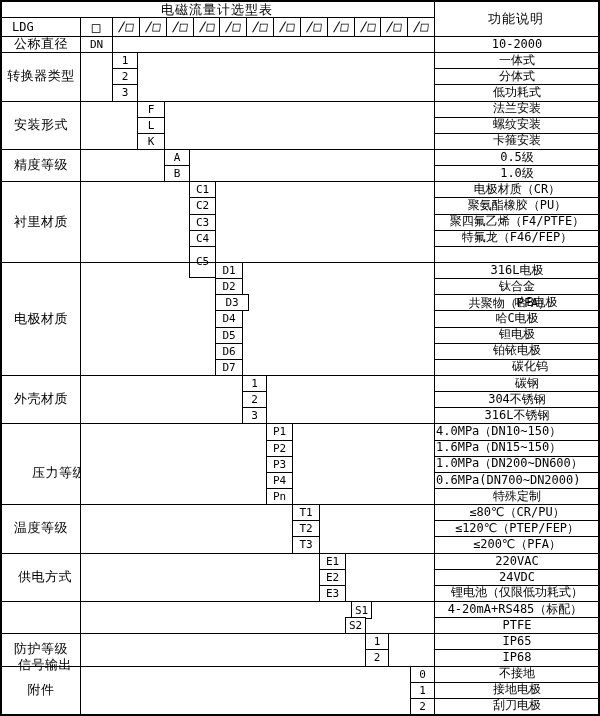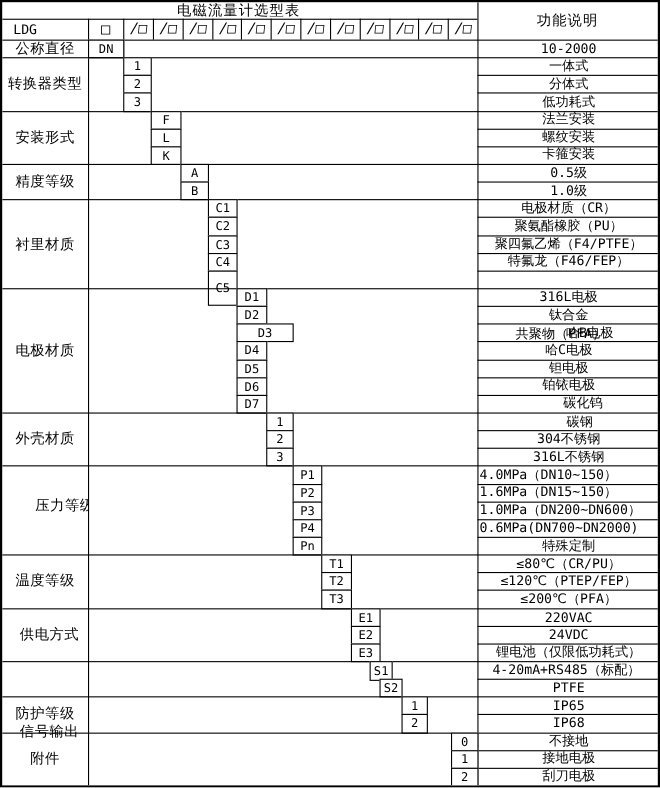--- a/index.html
+++ b/index.html
@@ -120,21 +120,21 @@
       <div class="cell code" style="left: 187px; top: 243.857px; width: 27px; height: 32px;">C5</div>
       <div class="cell desc" style="left: 432px; top: 246px; width: 151px; height: 16.1429px; margin-top: 47px;">共聚物（PFA）</div>
       <div class="hline" style="left: 0px; top: 260px; width: 598px; height: 1px;"></div>
       <div class="cell label" style="left: 0px; top: 260px; width: 78px; height: 113px;">电极材质</div>
       <div class="cell code" style="left: 213px; top: 260px; width: 28px; height: 17.1429px;">D1</div>
       <div class="cell desc" style="left: 432px; top: 260px; width: 166px; height: 16.1429px;">316L电极</div>
       <div class="hline" style="left: 432px; top: 276.143px; width: 166px; height: 1px;"></div>
       <div class="cell code" style="left: 213px; top: 276.143px; width: 28px; height: 17.1429px;">D2</div>
       <div class="cell desc" style="left: 432px; top: 276.143px; width: 166px; height: 16.1429px;">钛合金</div>
       <div class="hline" style="left: 432px; top: 292.286px; width: 166px; height: 1px;"></div>
-      <div class="cell code" style="left: 213px; top: 292.286px; width: 52px; height: 17.1429px;">D3</div>
+      <div class="cell code" style="left: 213px; top: 292.286px; width: 34px; height: 17.1429px;">D3</div>
       <div class="cell desc" style="left: 448px; top: 292.286px; width: 172px; height: 16.1429px;">哈B电极</div>
       <div class="hline" style="left: 432px; top: 308.429px; width: 166px; height: 1px;"></div>
       <div class="cell code" style="left: 213px; top: 308.429px; width: 28px; height: 17.1429px;">D4</div>
       <div class="cell desc" style="left: 432px; top: 308.429px; width: 166px; height: 16.1429px;">哈C电极</div>
       <div class="hline" style="left: 432px; top: 324.571px; width: 166px; height: 1px;"></div>
       <div class="cell code" style="left: 213px; top: 324.571px; width: 28px; height: 17.1429px;">D5</div>
       <div class="cell desc" style="left: 432px; top: 324.571px; width: 166px; height: 16.1429px;">钽电极</div>
       <div class="hline" style="left: 432px; top: 340.714px; width: 166px; height: 1px;"></div>
       <div class="cell code" style="left: 213px; top: 340.714px; width: 28px; height: 17.1429px;">D6</div>
       <div class="cell desc" style="left: 432px; top: 340.714px; width: 166px; height: 16.1429px;">铂铱电极</div>
@@ -145,21 +145,21 @@
       <div class="cell label" style="left: 0px; top: 373px; width: 78px; height: 48.4286px;">外壳材质</div>
       <div class="cell code" style="left: 240px; top: 373px; width: 25px; height: 17.1429px;">1</div>
       <div class="cell desc" style="left: 432px; top: 373px; width: 186px; height: 16.1429px;">碳钢</div>
       <div class="hline" style="left: 432px; top: 389.143px; width: 166px; height: 1px;"></div>
       <div class="cell code" style="left: 240px; top: 389.143px; width: 25px; height: 17.1429px;">2</div>
       <div class="cell desc" style="left: 432px; top: 389.143px; width: 166px; height: 16.1429px;">304不锈钢</div>
       <div class="hline" style="left: 432px; top: 405.286px; width: 166px; height: 1px;"></div>
       <div class="cell code" style="left: 240px; top: 405.286px; width: 25px; height: 17.1429px;">3</div>
       <div class="cell desc" style="left: 432px; top: 405.286px; width: 166px; height: 16.1429px;">316L不锈钢</div>
       <div class="hline" style="left: 0px; top: 421.429px; width: 598px; height: 1px;"></div>
-      <div class="cell label" style="left: 0px; top: 418px; width: 78px; height: 80.7143px; padding-left: 36px;">压力等级</div>
+      <div class="cell label" style="left: 0px; top: 431px; width: 78px; height: 80.7143px; padding-left: 36px;">压力等级</div>
       <div class="cell code" style="left: 264px; top: 421.429px; width: 27px; height: 17.1429px;">P1</div>
       <div class="cell desc left" style="left: 432px; top: 421.429px; width: 166px; height: 16.1429px;">4.0MPa（DN10~150）</div>
       <div class="hline" style="left: 432px; top: 437.571px; width: 166px; height: 1px;"></div>
       <div class="cell code" style="left: 264px; top: 437.571px; width: 27px; height: 17.1429px;">P2</div>
       <div class="cell desc left" style="left: 432px; top: 437.571px; width: 166px; height: 16.1429px;">1.6MPa（DN15~150）</div>
       <div class="hline" style="left: 432px; top: 453.714px; width: 166px; height: 1px;"></div>
       <div class="cell code" style="left: 264px; top: 453.714px; width: 27px; height: 17.1429px;">P3</div>
       <div class="cell desc left" style="left: 432px; top: 453.714px; width: 166px; height: 16.1429px;">1.0MPa（DN200~DN600）</div>
       <div class="hline" style="left: 432px; top: 469.857px; width: 166px; height: 1px;"></div>
       <div class="cell code" style="left: 264px; top: 469.857px; width: 27px; height: 17.1429px;">P4</div>
@@ -182,21 +182,21 @@
       <div class="cell code" style="left: 317px; top: 550.571px; width: 27px; height: 17.1429px;">E1</div>
       <div class="cell desc" style="left: 432px; top: 550.571px; width: 166px; height: 16.1429px;">220VAC</div>
       <div class="hline" style="left: 432px; top: 566.714px; width: 166px; height: 1px;"></div>
       <div class="cell code" style="left: 317px; top: 566.714px; width: 27px; height: 17.1429px;">E2</div>
       <div class="cell desc" style="left: 432px; top: 566.714px; width: 166px; height: 16.1429px;">24VDC</div>
       <div class="hline" style="left: 432px; top: 582.857px; width: 166px; height: 1px;"></div>
       <div class="cell code" style="left: 317px; top: 582.857px; width: 27px; height: 17.1429px;">E3</div>
       <div class="cell desc" style="left: 432px; top: 582.857px; width: 166px; height: 16.1429px;">锂电池（仅限低功耗式）</div>
       <div class="hline" style="left: 0px; top: 599px; width: 598px; height: 1px;"></div>
       <div class="cell label" style="left: 4px; top: 599px; width: 78px; height: 32.2857px; margin-top: 48px;">信号输出</div>
-      <div class="cell code" style="left: 334px; top: 599px; width: 21px; height: 18px;">S1</div>
+      <div class="cell code" style="left: 349px; top: 599px; width: 21px; height: 18px;">S1</div>
       <div class="cell desc" style="left: 428px; top: 599px; width: 170px; height: 16.1429px;">4-20mA+RS485（标配）</div>
       <div class="hline" style="left: 432px; top: 615.143px; width: 166px; height: 1px;"></div>
       <div class="cell code" style="left: 343px; top: 615.143px; width: 21px; height: 17.1429px;">S2</div>
       <div class="cell desc" style="left: 432px; top: 615.143px; width: 166px; height: 16.1429px;">PTFE</div>
       <div class="hline" style="left: 0px; top: 631.286px; width: 598px; height: 1px;"></div>
       <div class="cell label" style="left: 0px; top: 631.286px; width: 78px; height: 32.2857px;">防护等级</div>
       <div class="cell code" style="left: 363px; top: 631.286px; width: 24px; height: 17.1429px;">1</div>
       <div class="cell desc" style="left: 432px; top: 631.286px; width: 166px; height: 16.1429px;">IP65</div>
       <div class="hline" style="left: 432px; top: 647.429px; width: 166px; height: 1px;"></div>
       <div class="cell code" style="left: 363px; top: 647.429px; width: 24px; height: 17.1429px;">2</div>

